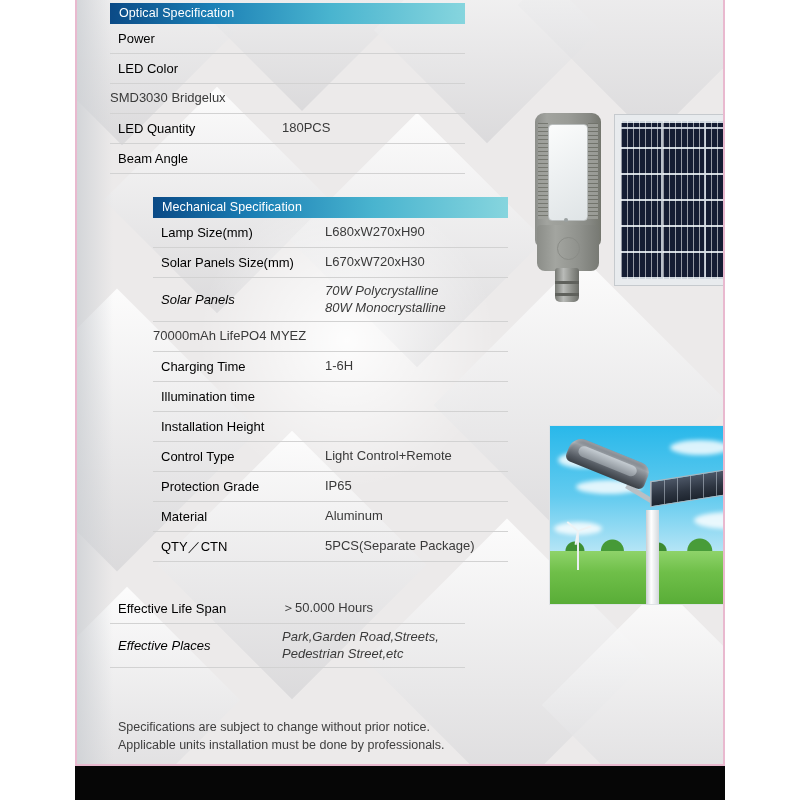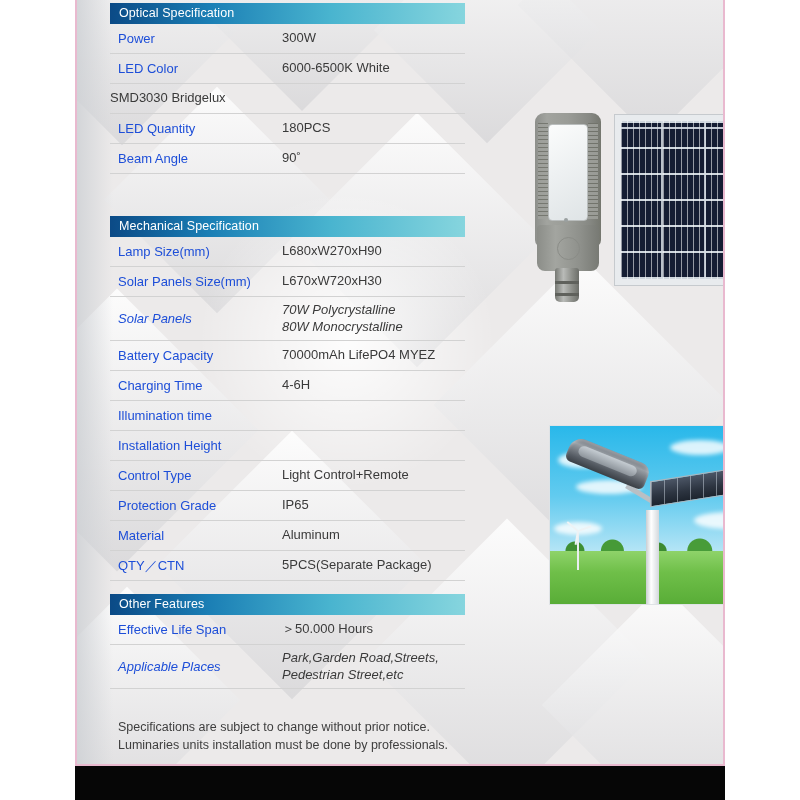--- a/index.html
+++ b/index.html
@@ -81,21 +81,21 @@
     box-sizing: border-box;
     display: flex;
     align-items: center;
   }
 
   .row .label {
     width: 172px;
     flex: 0 0 172px;
     padding-left: 8px;
     box-sizing: border-box;
-    color: #1d4ed8;
+    color: #000000;
     font-size: 13px;
   }
 
   .row .value {
     flex: 1 1 auto;
     color: #3a3a3a;
     font-size: 13px;
     white-space: pre-line;
     line-height: 1.28;
   }
@@ -331,61 +331,57 @@
     <div class="wm wm-diamond" style="left:120px; top:470px; width:190px; height:190px;"></div>
     <div class="wm wm-diamond" style="left:330px; top:560px; width:200px; height:200px;"></div>
     <div class="wm wm-diamond" style="left:500px; top:620px; width:170px; height:170px;"></div>
     <div class="wm wm-diamond" style="left:-30px; top:620px; width:160px; height:160px;"></div>
     <div class="side-shade" style="left:0;"></div>
 
     <div class="section" id="sec-optical" style="top:3px;">
       <div class="sec-header">Optical Specification</div>
       <div class="row r1">
         <span class="label">Power</span>
-        <span class="value">300W</span>
       </div>
       <div class="row r1">
         <span class="label">LED Color</span>
-        <span class="value">6000-6500K White</span>
       </div>
       <div class="row r1">
         <span class="value">SMD3030  Bridgelux</span>
       </div>
       <div class="row r1">
         <span class="label">LED Quantity</span>
         <span class="value">180PCS</span>
       </div>
       <div class="row r1">
         <span class="label">Beam Angle</span>
-        <span class="value">90˚</span>
-      </div>
-    </div>
-
-    <div class="section" id="sec-mechanical" style="top:216px;">
+      </div>
+    </div>
+
+    <div class="section" id="sec-mechanical" style="top:197px;margin-left:43px;">
       <div class="sec-header">Mechanical Specification</div>
       <div class="row r1">
         <span class="label">Lamp Size(mm)</span>
         <span class="value">L680xW270xH90</span>
       </div>
       <div class="row r1">
         <span class="label">Solar Panels Size(mm)</span>
         <span class="value">L670xW720xH30</span>
       </div>
       <div class="row r2">
         <span class="label">Solar Panels</span>
         <span class="value">70W Polycrystalline
 80W Monocrystalline</span>
       </div>
       <div class="row r1">
-        <span class="label">Battery Capacity</span>
         <span class="value">70000mAh  LifePO4 MYEZ</span>
       </div>
       <div class="row r1">
         <span class="label">Charging Time</span>
-        <span class="value">4-6H</span>
+        <span class="value">1-6H</span>
       </div>
       <div class="row r1">
         <span class="label">Illumination time</span>
       </div>
       <div class="row r1">
         <span class="label">Installation Height</span>
       </div>
       <div class="row r1">
         <span class="label">Control Type</span>
         <span class="value"> Light Control+Remote</span>
@@ -398,34 +394,33 @@
         <span class="label">Material</span>
         <span class="value">Aluminum</span>
       </div>
       <div class="row r1">
         <span class="label">QTY／CTN</span>
         <span class="value">5PCS(Separate Package)</span>
       </div>
     </div>
 
     <div class="section" id="sec-other" style="top:594px;">
-      <div class="sec-header">Other Features</div>
       <div class="row r1">
         <span class="label">Effective Life Span</span>
         <span class="value">＞50.000 Hours</span>
       </div>
       <div class="row r2">
-        <span class="label">Applicable Places</span>
+        <span class="label">Effective Places</span>
         <span class="value">Park,Garden Road,Streets,
 Pedestrian Street,etc</span>
       </div>
     </div>
 
     <div class="disclaimer">Specifications are subject to change without prior notice.
-Luminaries units installation must be done by professionals.</div>
+Applicable units installation must be done by professionals.</div>
 
     <div class="art" id="lamp-head">
       <div class="lamp-body"></div>
       <div class="lamp-fins left"></div>
       <div class="lamp-fins right"></div>
       <div class="lamp-lens"></div>
       <div class="lamp-dot"></div>
       <div class="lamp-base"></div>
       <div class="lamp-circle"></div>
       <div class="lamp-neck"></div>

